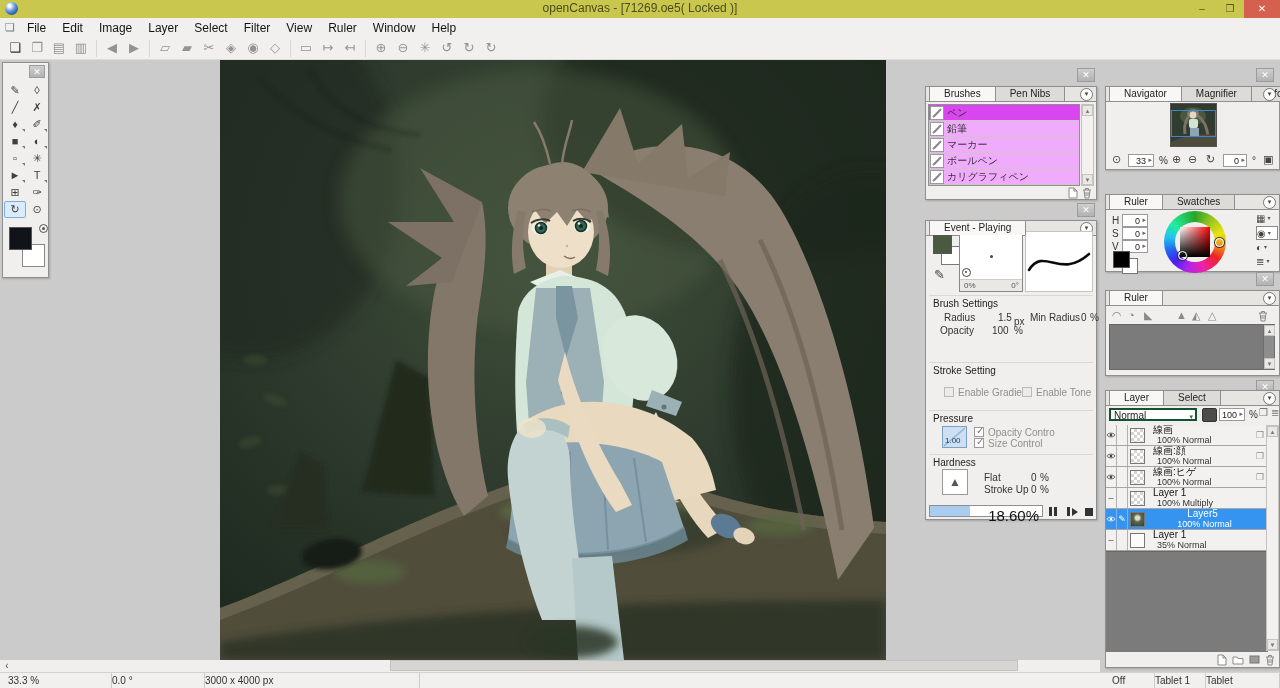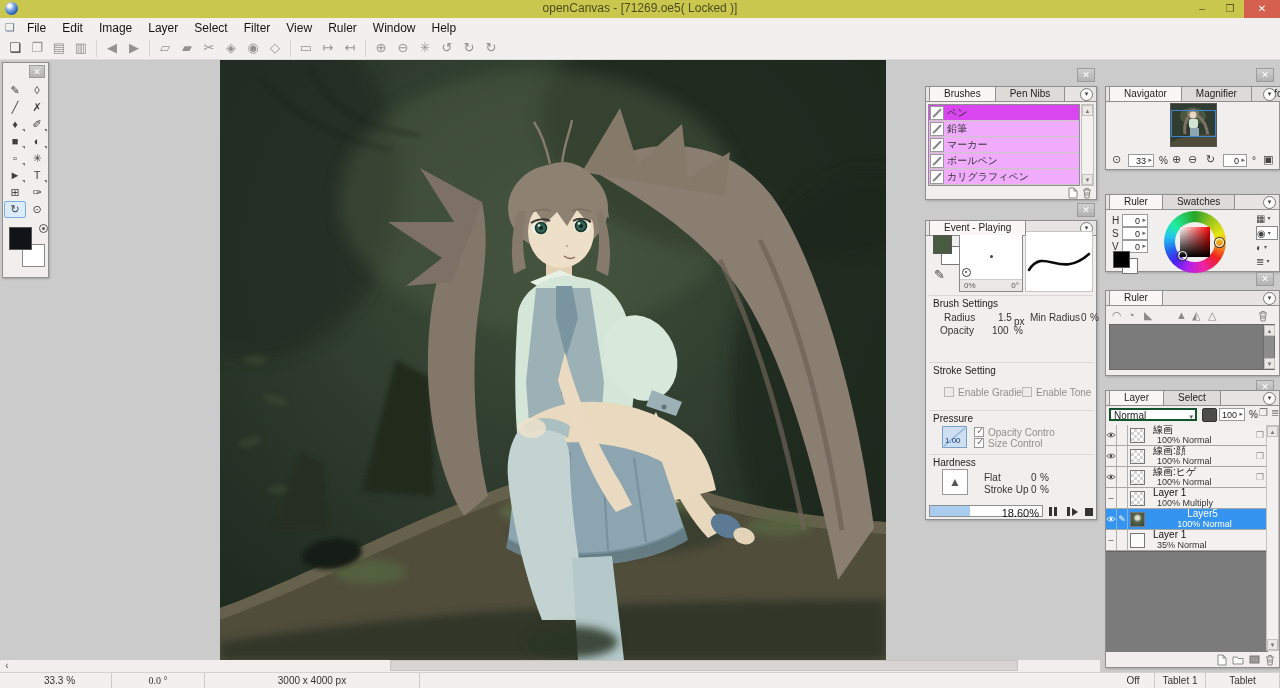--- a/index.html
+++ b/index.html
@@ -97,21 +97,21 @@
   #tip-dot{position:absolute;left:30px;top:23px;width:3px;height:3px;background:#444;border-radius:50%;}
   #tip-strip{position:absolute;left:0;right:0;bottom:0;height:11px;background:#e9e8e5;border-top:1px solid #ccc;font-size:8px;color:#555;}
   #tip-strip .l{position:absolute;left:4px;top:1px;} #tip-strip .r{position:absolute;right:3px;top:1px;}
   .target{position:absolute;left:2px;top:36px;width:7px;height:7px;border:1px solid #444;border-radius:50%;}
   .target::after{content:"";position:absolute;left:2px;top:2px;width:2px;height:2px;background:#444;border-radius:50%;}
   #stroke-box{position:absolute;left:99px;top:10px;width:68px;height:61px;background:#fff;border:1px solid #c6c5c2;box-sizing:border-box;}
   .sect{position:absolute;left:3px;right:3px;height:1px;background:#d9d8d4;}
   .sect-title{position:absolute;left:7px;font-size:10px;color:#222;}
   #progress{position:absolute;left:3px;top:284px;width:114px;height:12px;border:1px solid #8f8f8f;background:#fff;box-sizing:border-box;}
   #progress-fill{position:absolute;left:0;top:0;bottom:0;background:#a9cdee;}
-  #progress-text{position:absolute;right:3px;top:1px;font-size:11px;color:#111;}
+  #progress-text{position:absolute;right:3px;top:1px;font-size:15px;color:#111;}
   .pbtn{position:absolute;top:285px;width:15px;height:11px;display:flex;align-items:center;}
   .pbtn .bar{display:inline-block;width:3px;height:9px;background:#333;margin-right:2px;}
   .pbtn .tri{display:inline-block;width:0;height:0;border-left:6px solid #333;border-top:4px solid transparent;border-bottom:4px solid transparent;}
   .pbtn .sq{display:inline-block;width:8px;height:8px;background:#333;}
 
   
   #navigator-panel{left:1105px;top:26px;width:175px;height:84px;}
   #nav-thumb{position:absolute;left:64px;top:16px;width:47px;height:44px;border:1px solid #555;box-sizing:border-box;}
   #nav-view{position:absolute;left:0px;top:6px;width:45px;height:27px;border:1px solid #3a86d2;box-sizing:border-box;}
   .nicon{position:absolute;top:66px;font-size:11px;color:#444;}
@@ -164,21 +164,21 @@
   .sel .lname,.sel .linfo{color:#fff;text-align:center;}
   .llock{font-size:9px;color:#8a8a88;text-align:center;}
   #layer-dark{position:absolute;left:0;top:160px;width:162px;height:100px;background:#7b7b7b;border-top:1px solid #666;}
   #layer-scroll{right:0;top:34px;width:13px;height:226px;}
   #layer-actions{position:absolute;right:4px;top:262px;height:13px;display:flex;gap:5px;align-items:center;}
 
   .mini-icon{display:inline-flex;align-items:center;}
 
   
   #statusbar{position:absolute;left:0;top:672px;width:1280px;height:16px;background:#f1f0ee;border-top:1px solid #d4d3d0;box-sizing:border-box;}
-  .scell{position:absolute;top:0;height:15px;line-height:15px;text-align:center;font-size:10px;color:#333;
+  .scell{position:absolute;top:0;height:15px;line-height:15px;font-size:10px;color:#333;
     border-right:1px solid #ccccc9;box-sizing:border-box;}
 </style>
 </head>
 <body>
 
 <div id="app">
 
   <div id="titlebar">
     <div id="app-logo"></div>
     <span id="title-text">openCanvas - [71269.oe5( Locked )]</span>
@@ -707,19 +707,19 @@
     </div>
 
     <div id="hscroll">
       <span id="hs-arrow"></span>
       <div id="hs-thumb"></div>
     </div>
   </div>
 
   <div id="statusbar">
       <span class="scell" style="left: 8px; width: 104px;">33.3 %</span>
-      <span class="scell" style="left: 112px; width: 93px; font-family: Liberation Serif, serif;">0.0 °</span>
+      <span class="scell" style="left: 112px; width: 93px;">0.0 °</span>
       <span class="scell" style="left: 205px; width: 215px;">3000 x 4000 px</span>
       <span class="scell" style="left: 1112px; width: 43px;">Off</span>
       <span class="scell" style="left: 1155px; width: 51px;">Tablet 1</span>
       <span class="scell" style="left: 1206px; width: 74px;">Tablet Coordinates</span>
     </div>
 </div>
 
 </body></html>

